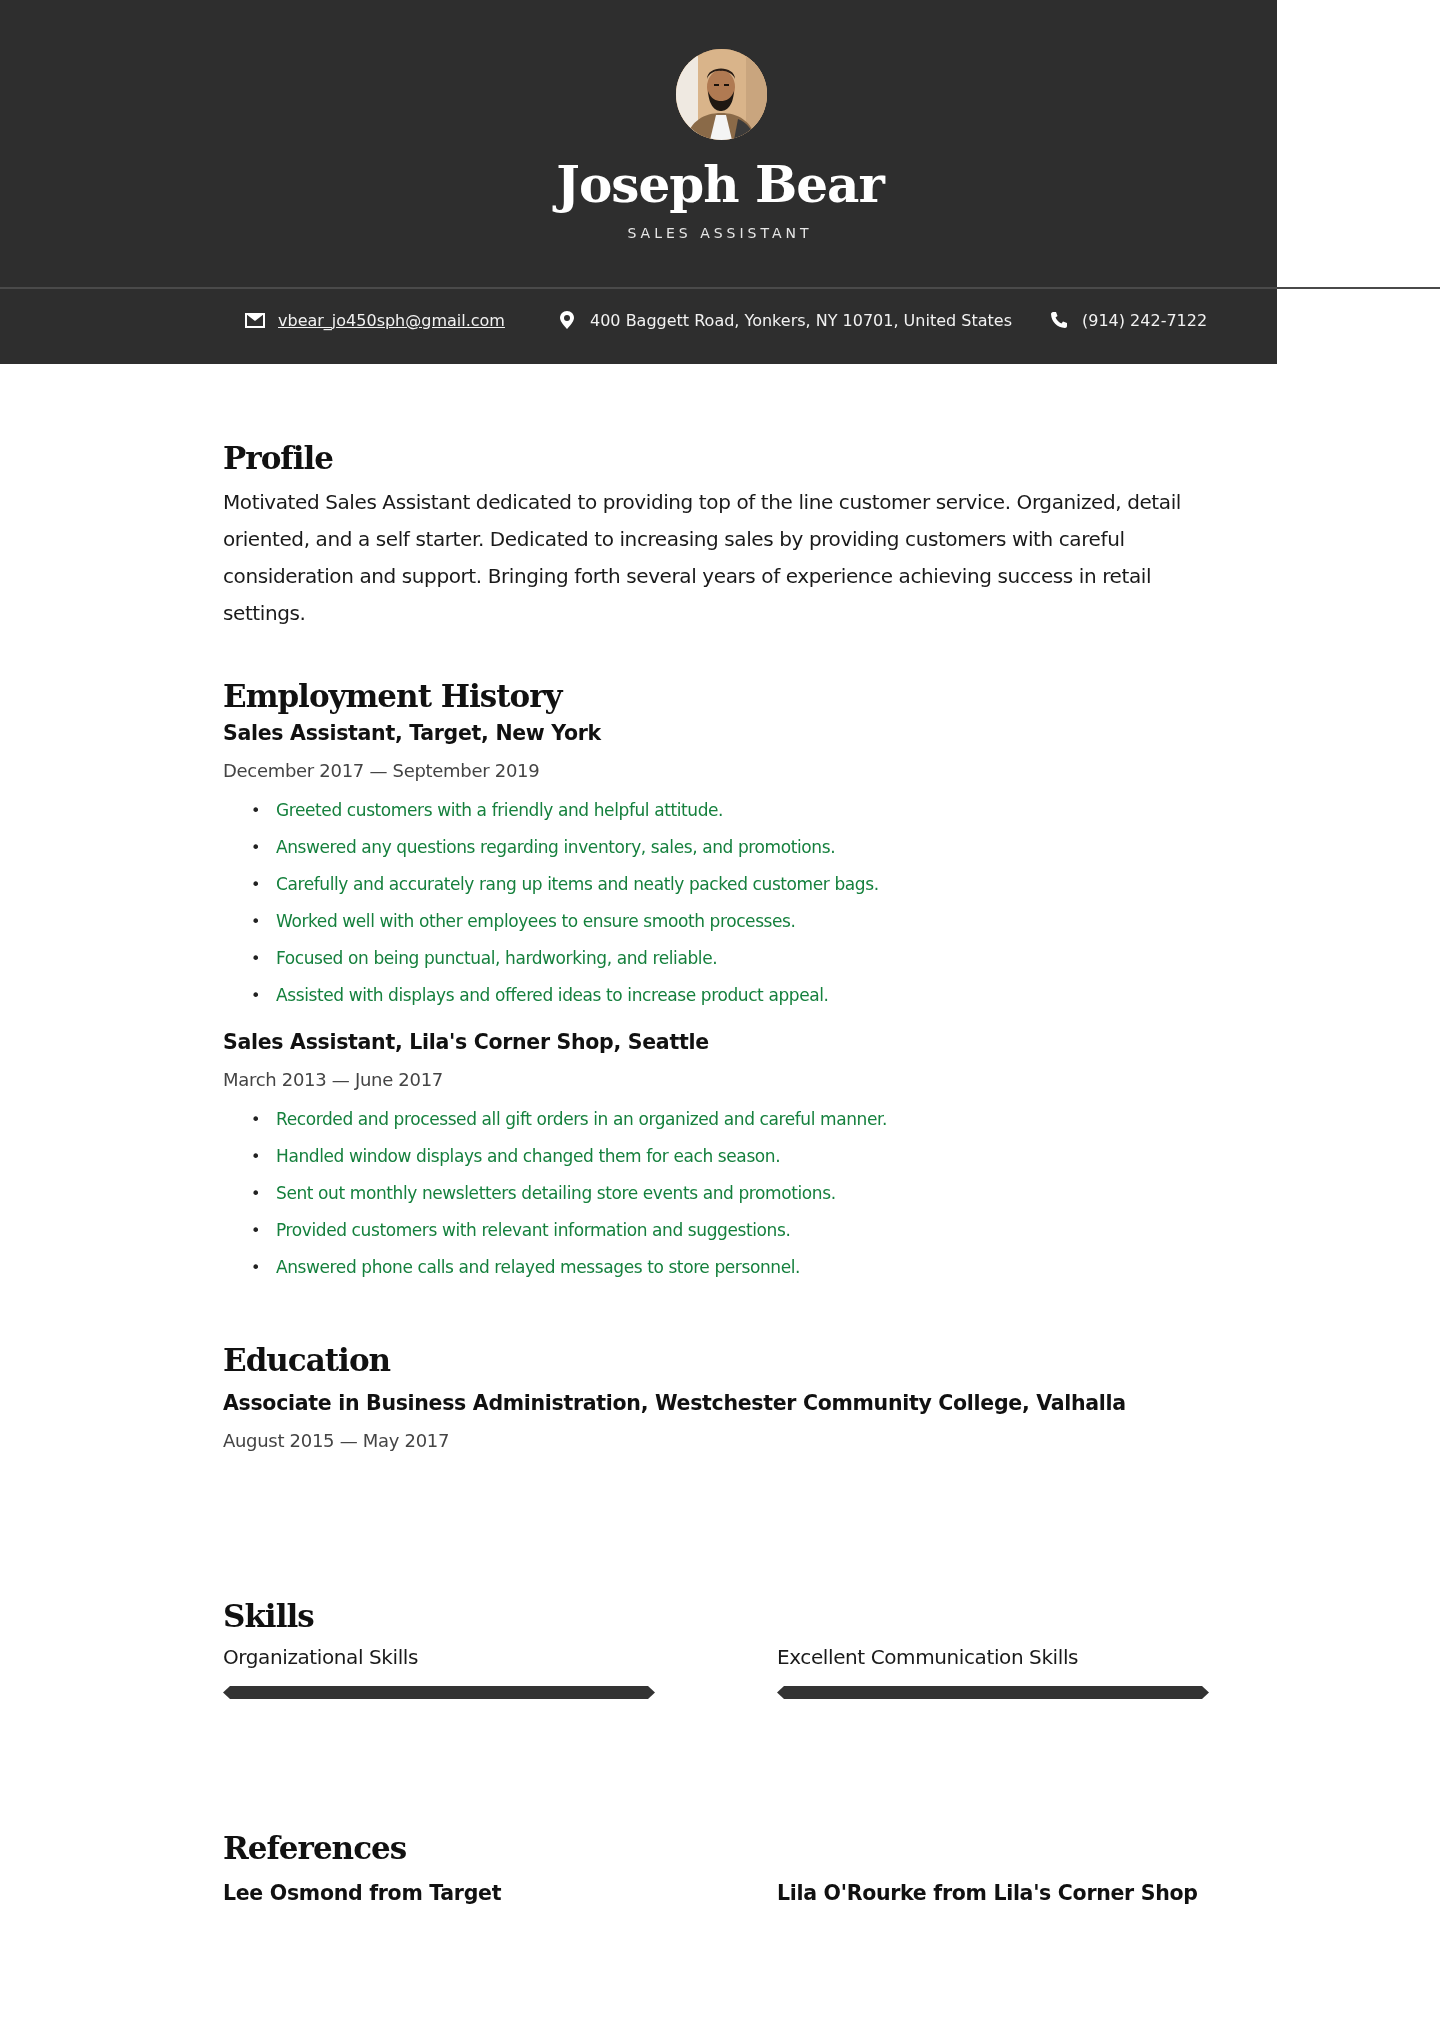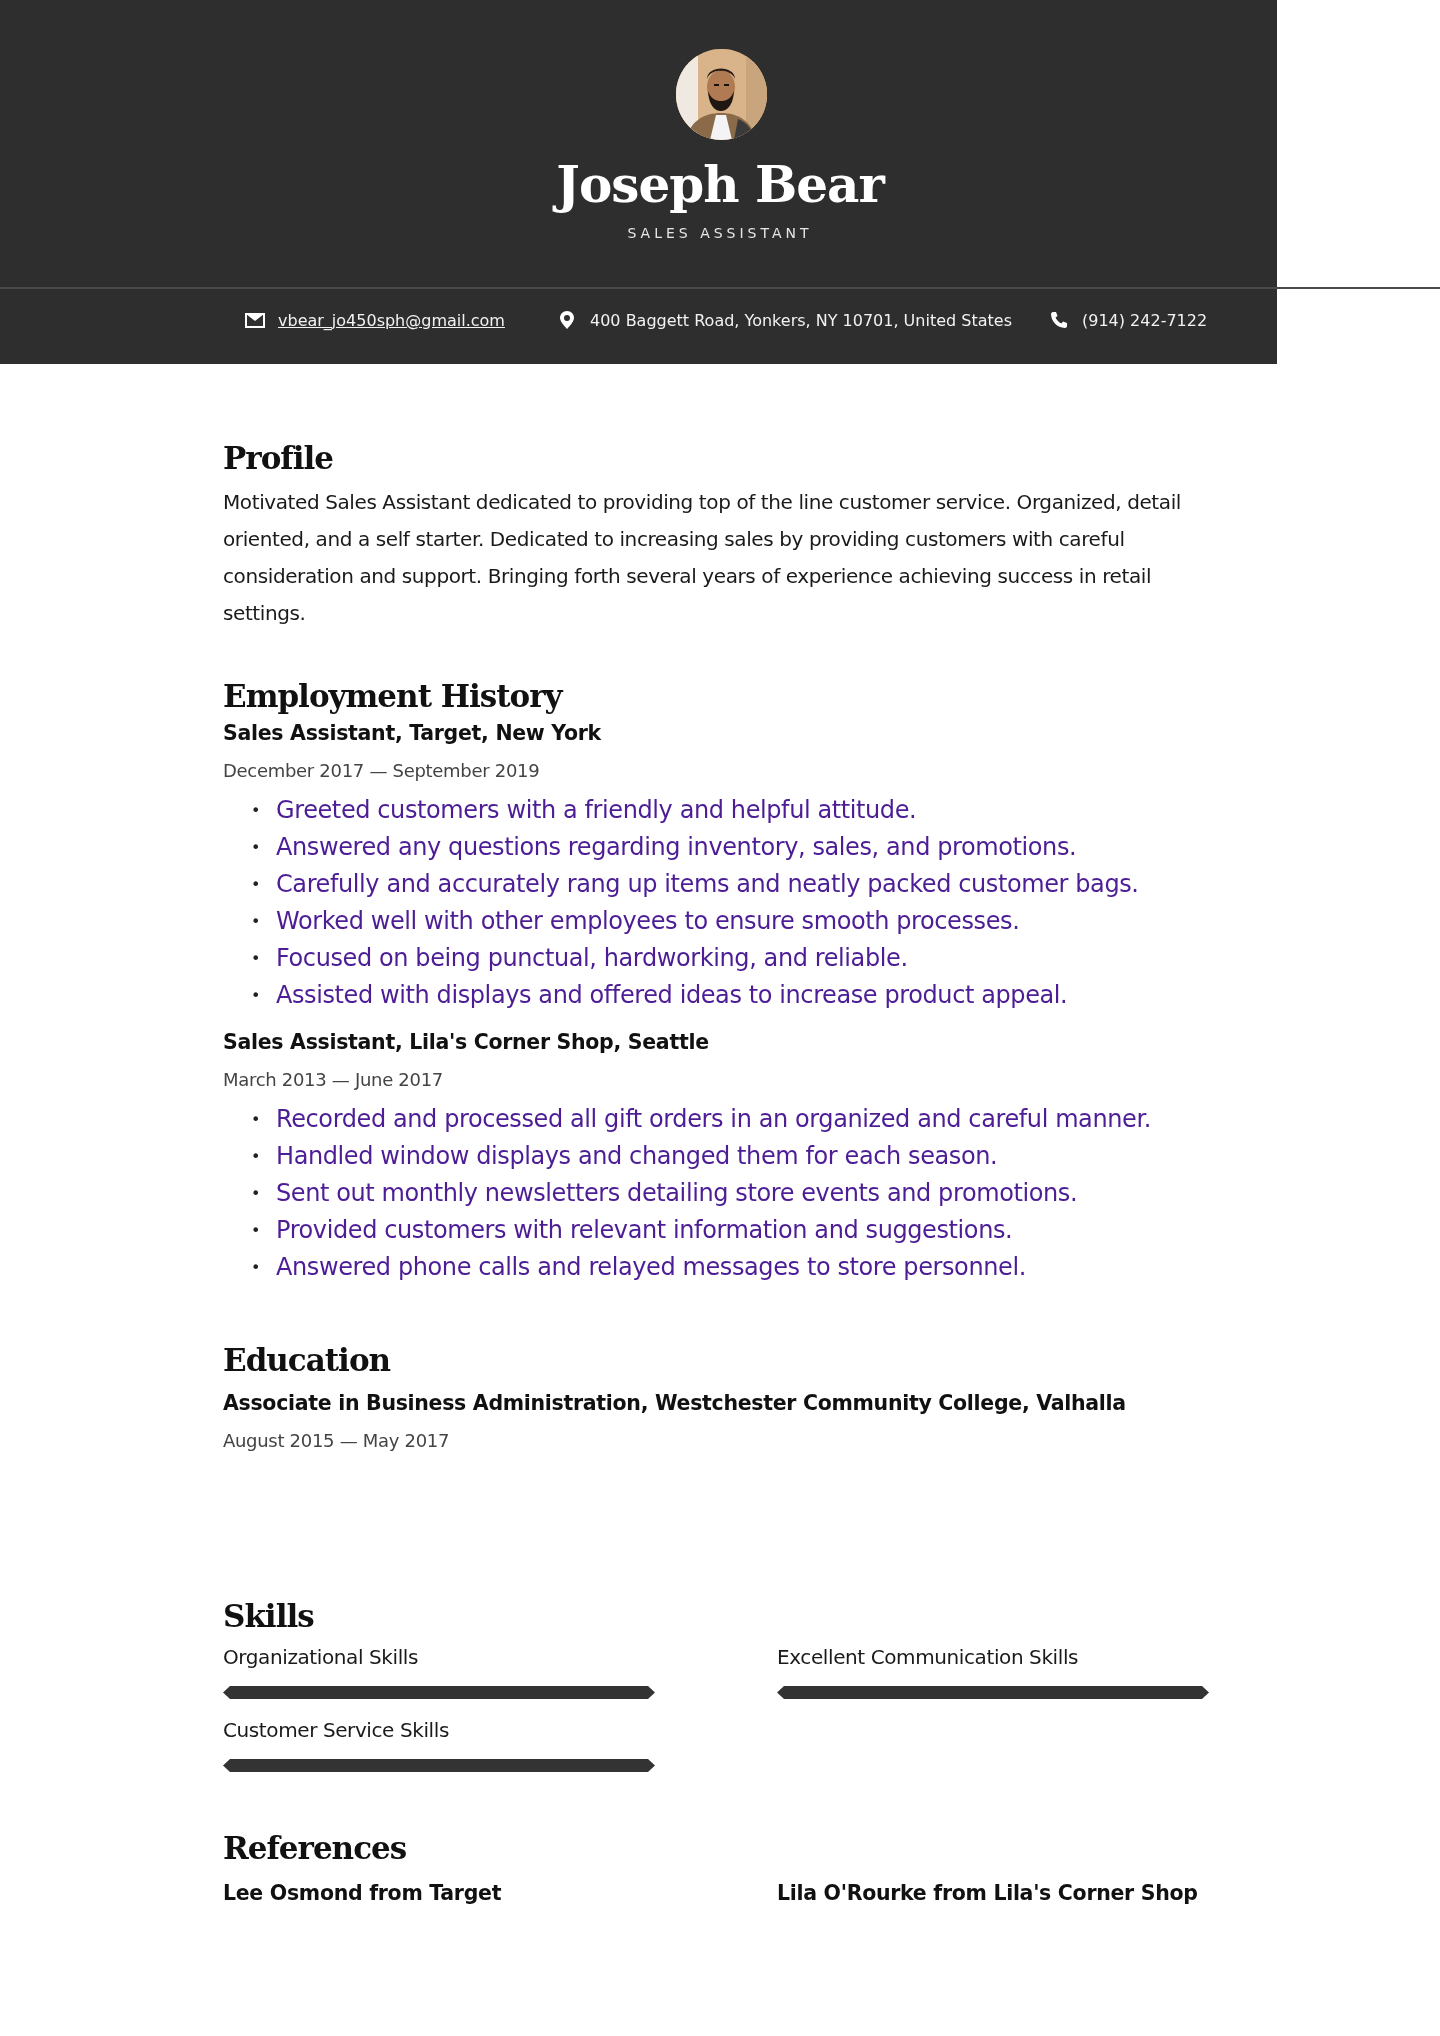--- a/index.html
+++ b/index.html
@@ -18,21 +18,21 @@
   .contact a { color: #f2f2f2; text-decoration: underline; }
   .c-email { left: 244px; }
   .c-addr { left: 556px; }
   .c-phone { left: 1048px; }
   .h2 { font-family: "DejaVu Serif", "Liberation Serif", serif; font-weight: bold; font-size: 31px; letter-spacing: -1px; color: #111; line-height: 44px; }
   .profile-text { font-size: 20px; line-height: 37px; color: #1a1a1a; margin-top: 4px; width: 1000px; letter-spacing: -0.4px; }
   .sec { position: absolute; left: 223px; }
   .job-title { font-weight: bold; font-size: 20.5px; color: #111; line-height: 30px; letter-spacing: -0.3px; }
   .job-date { font-size: 18px; color: #444; line-height: 30px; margin-top: 8px; letter-spacing: -0.3px; }
   ul.bullets { list-style: none; margin-top: 6px; }
-  ul.bullets li { position: relative; padding-left: 53px; font-size: 24px; line-height: 37px; color: #4c1d95; letter-spacing: -0.4px; }
+  ul.bullets li { position: relative; padding-left: 53px; font-size: 17px; line-height: 37px; color: #15803d; letter-spacing: -0.4px; }
   ul.bullets li::before { content: "•"; position: absolute; left: 28px; top: 0; font-size: 16px; color: #222; }
 
   .skills-grid { position: relative; width: 1000px; height: 150px; }
   .skill { position: absolute; width: 432px; }
   .skill-label { font-size: 20px; line-height: 30px; color: #1a1a1a; letter-spacing: -0.4px; }
   .skill-bar { margin-top: 14px; height: 13px; width: 432px; background: #333333; clip-path: polygon(7px 0, calc(100% - 7px) 0, 100% 50%, calc(100% - 7px) 100%, 7px 100%, 0 50%); }
 
   .ref { position: absolute; font-weight: bold; font-size: 20.5px; line-height: 30px; color: #111; letter-spacing: -0.3px; }
 </style>
 </head>
@@ -130,24 +130,20 @@
   <div class="h2">Skills</div>
   <div class="skills-grid" style="margin-top:4px;">
     <div class="skill" style="left:0;top:0;">
       <div class="skill-label">Organizational Skills</div>
       <div class="skill-bar"></div>
     </div>
     <div class="skill" style="left:554px;top:0;">
       <div class="skill-label">Excellent Communication Skills</div>
       <div class="skill-bar"></div>
     </div>
-    <div class="skill" style="left:0;top:73px;">
-      <div class="skill-label">Customer Service Skills</div>
-      <div class="skill-bar"></div>
-    </div>
   </div>
 </div>
 
 <div class="sec" style="top:1826px;width:1000px;height:90px;">
   <div class="h2">References</div>
   <div class="ref" style="left:0;top:52px;">Lee Osmond from Target</div>
   <div class="ref" style="left:554px;top:52px;">Lila O'Rourke from Lila's Corner Shop</div>
 </div>
 
 </body></html>

